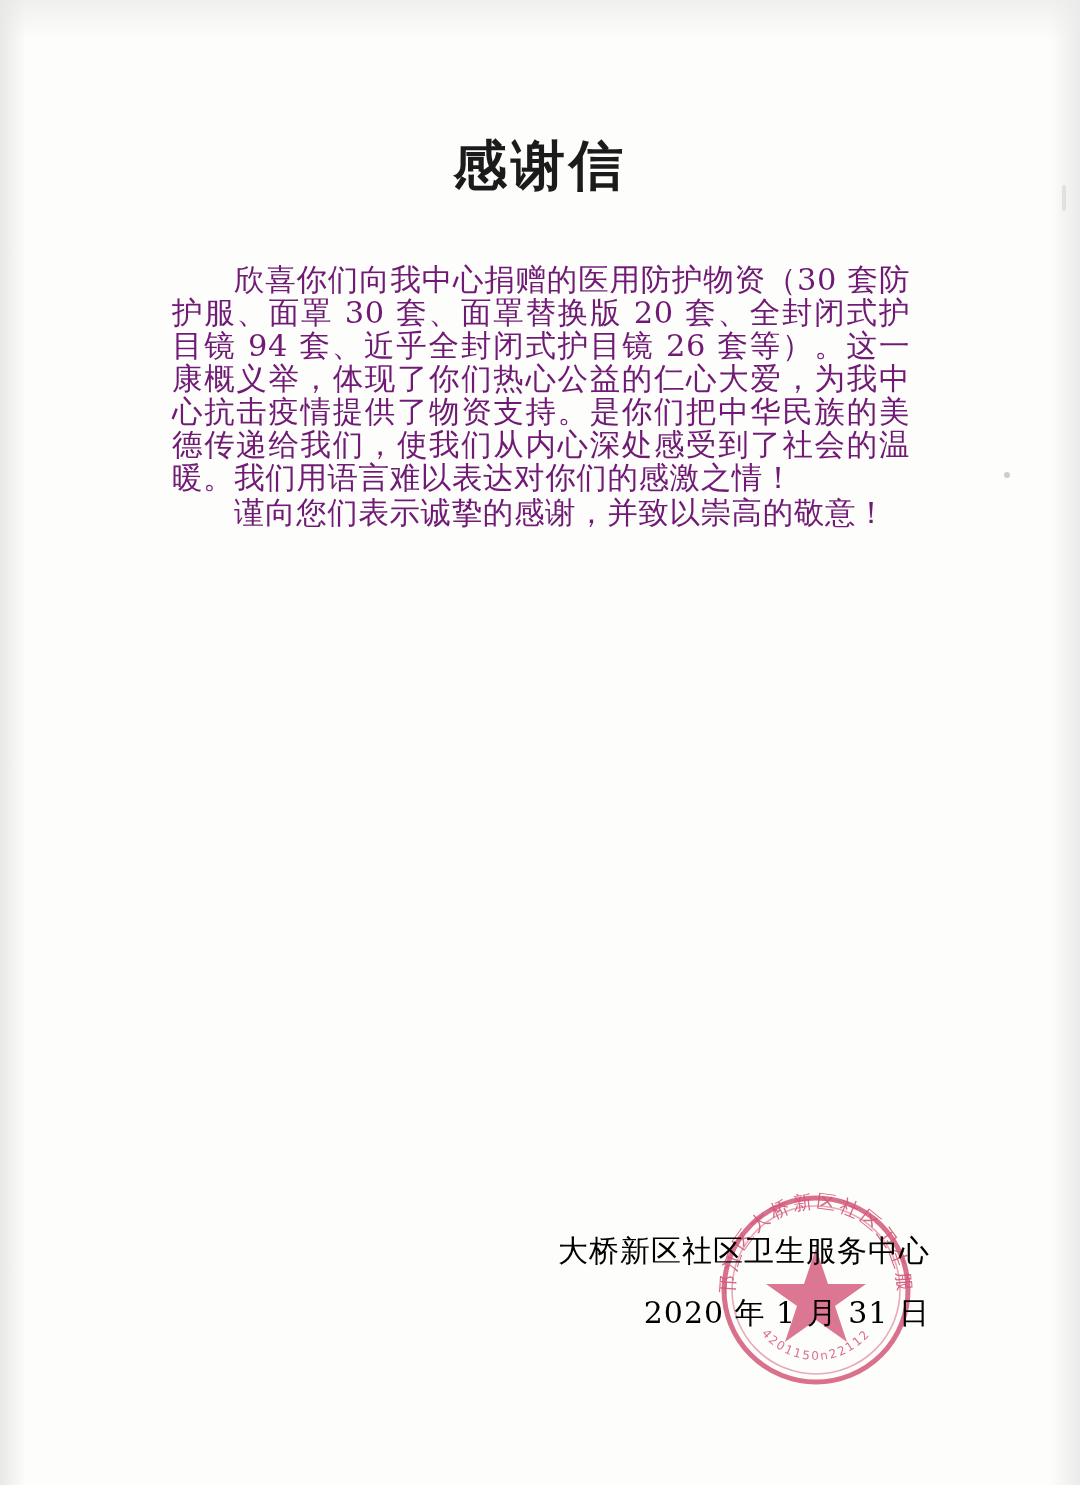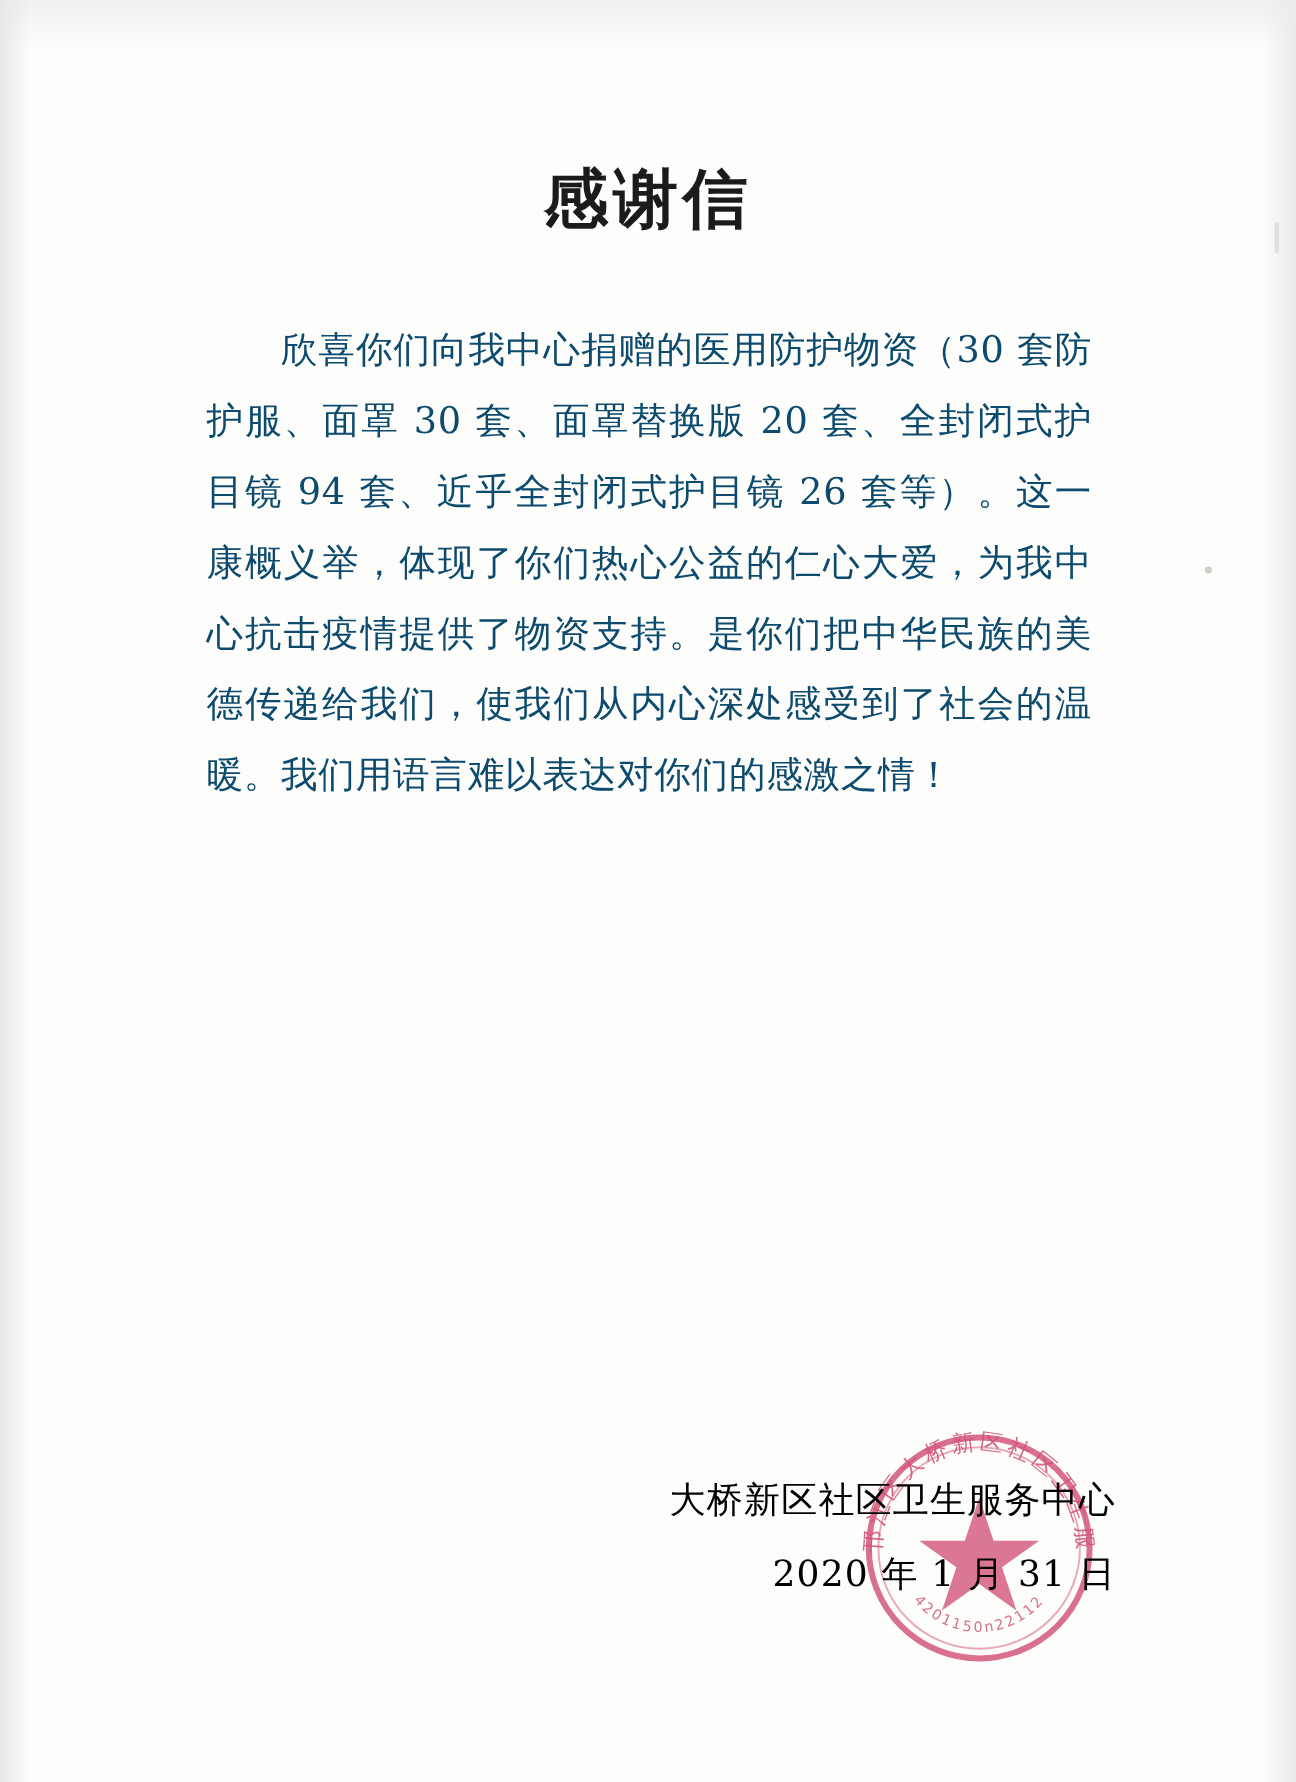--- a/index.html
+++ b/index.html
@@ -70,22 +70,22 @@
     padding-top: 130px;
     font-family: Liberation Mono, monospace;
   }
 
   .body-block {
     margin: 0;
     padding: 60px 170px 0 172px;
   }
   .para {
     font-size: 30.5px;
-    line-height: 59px;
-    color: #0c4a6e;
+    line-height: 33px;
+    color: #701a75;
     text-align: justify;
     text-justify: inter-ideograph;
     text-indent: 62px;
     margin: 0 0 2px 0;
     letter-spacing: 0.6px;
   }
 
   .signature-block {
     position: absolute;
     right: 150px;
@@ -119,20 +119,21 @@
   <div class="paper-shade-top"></div>
   <div class="paper-shade-left"></div>
   <div class="paper-shade-right"></div>
   <div class="edge-mark-right"></div>
   <div class="edge-mark-right2"></div>
 
   <h1 class="doc-title">感谢信</h1>
 
   <div class="body-block">
     <p class="para">欣喜你们向我中心捐赠的医用防护物资（30 套防护服、面罩 30 套、面罩替换版 20 套、全封闭式护目镜 94 套、近乎全封闭式护目镜 26 套等）。这一康概义举，体现了你们热心公益的仁心大爱，为我中心抗击疫情提供了物资支持。是你们把中华民族的美德传递给我们，使我们从内心深处感受到了社会的温暖。我们用语言难以表达对你们的感激之情！</p>
+    <p class="para">谨向您们表示诚挚的感谢，并致以崇高的敬意！</p>
   </div>
 
   <div class="seal">
     <svg width="208" height="208" viewBox="0 0 208 208" aria-hidden="true">
       <defs>
         <path id="sealArcTop" d="M 22,104 A 82,82 0 1 1 186,104"></path>
         <path id="sealArcBottom" d="M 34,104 A 70,70 0 0 0 174,104"></path>
       </defs>
       <circle cx="104" cy="104" r="92" fill="none" stroke="#c9325c" stroke-width="5" opacity="0.85"></circle>
       <circle cx="104" cy="104" r="84" fill="none" stroke="#c9325c" stroke-width="1.6" opacity="0.5"></circle>

